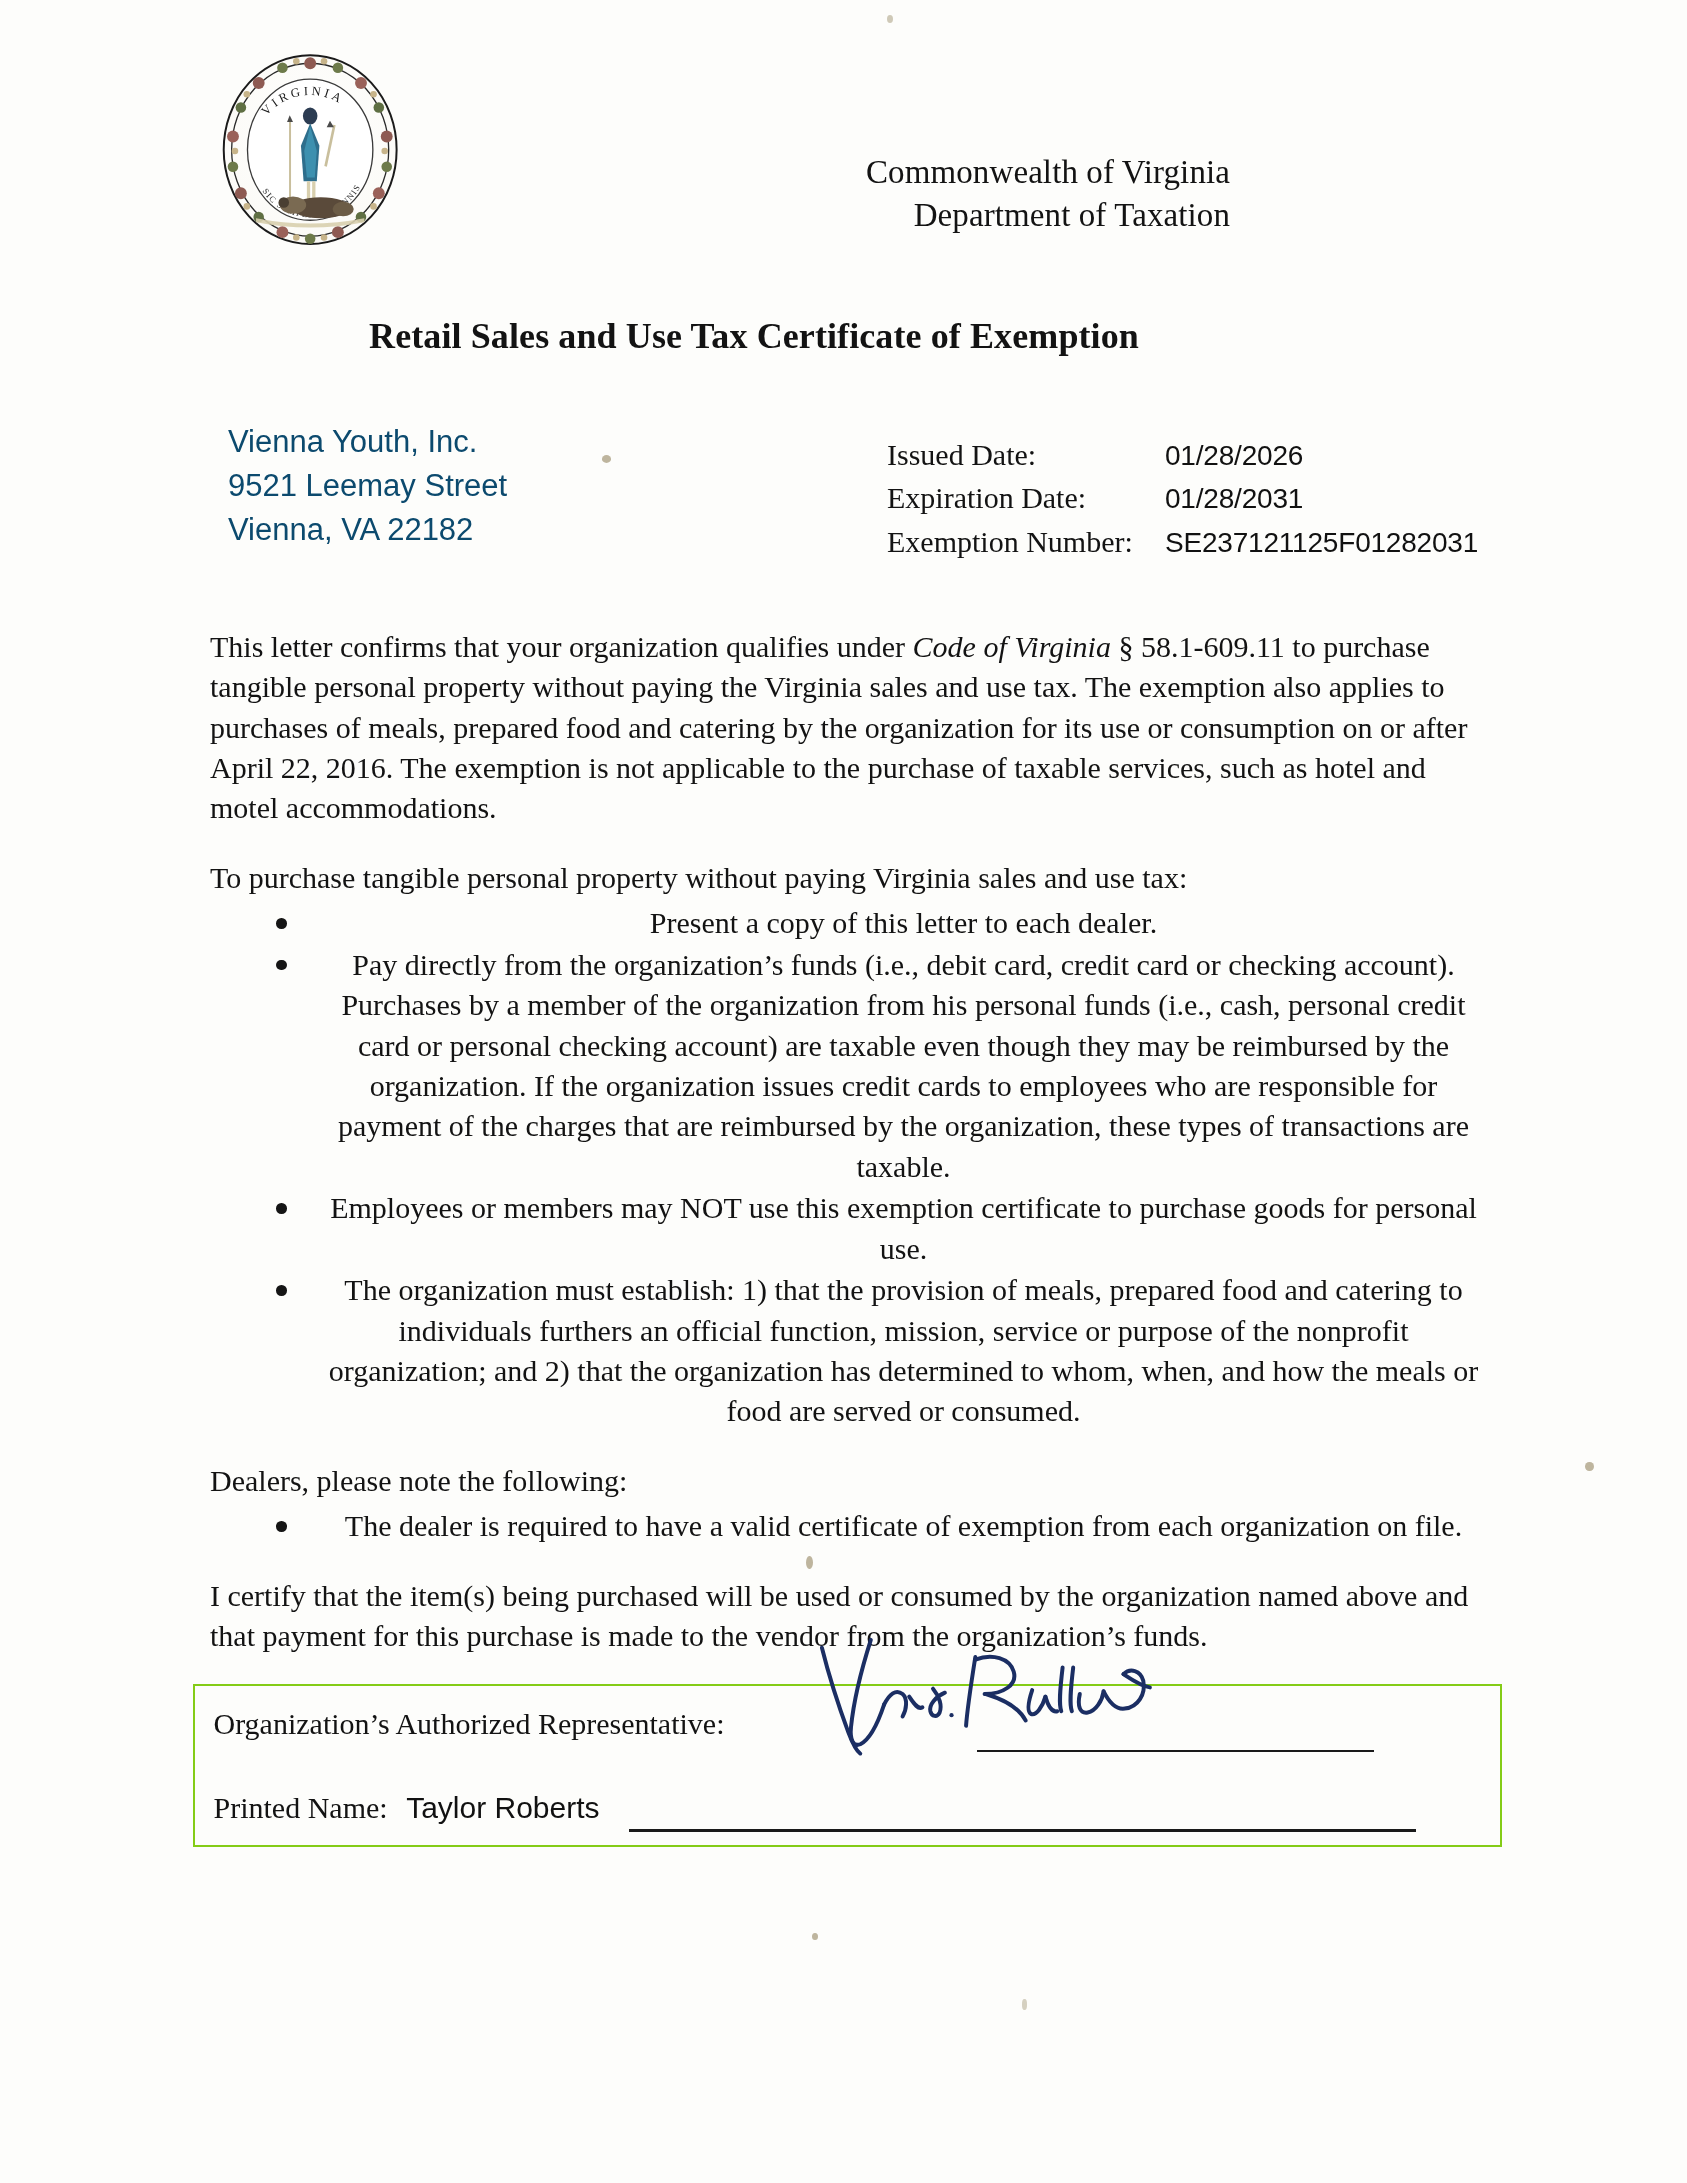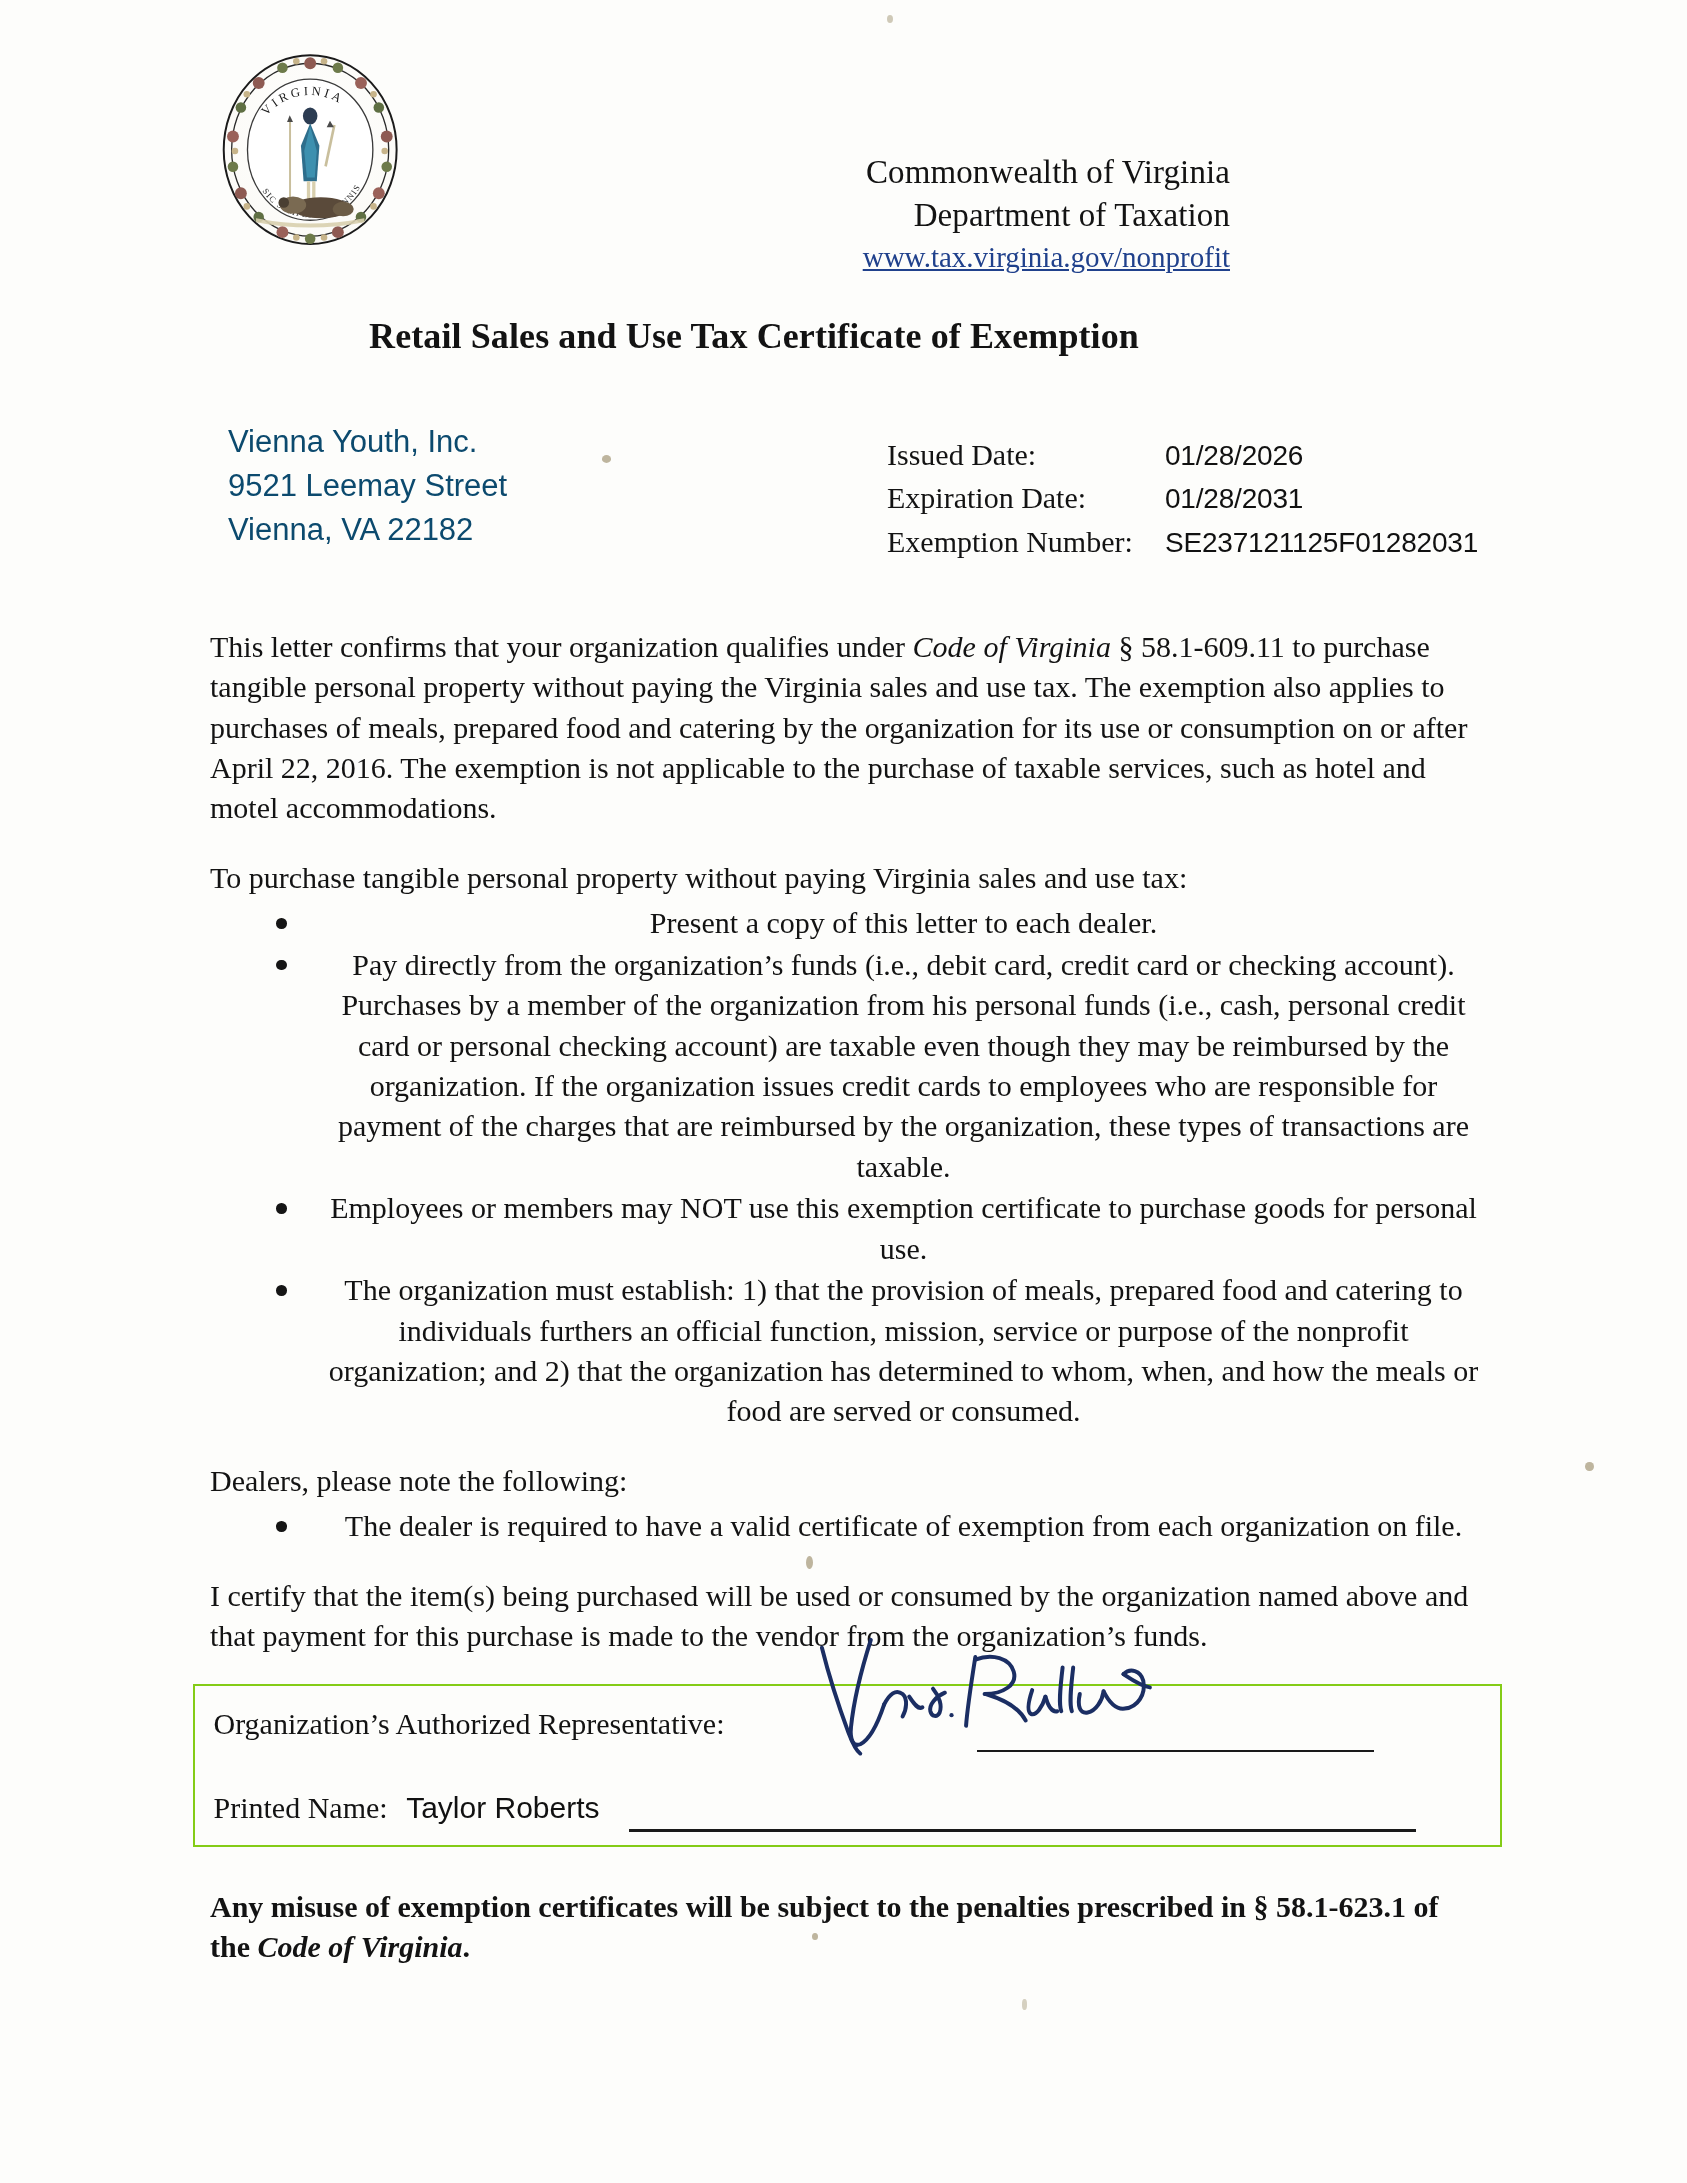--- a/index.html
+++ b/index.html
@@ -278,21 +278,20 @@
         <ellipse cx="186" cy="238" rx="16" ry="11" fill="#6c5c46"></ellipse>
 
         <path d="M54 252 Q136 268 218 252 L218 258 Q136 274 54 258 Z" fill="#d8cfae" opacity=".9"></path>
       </g>
     </svg>
   </div>
 
   <div class="hdr">
     <div class="hdr-line">Commonwealth of Virginia</div>
     <div class="hdr-line">Department of Taxation</div>
-    <div><a class="hdr-url" href="#">www.tax.virginia.gov/nonprofit</a></div>
   </div>
 
   <div class="doc-title">Retail Sales and Use Tax Certificate of Exemption</div>
 
   <div class="org-block">
     <div>Vienna Youth, Inc.</div>
     <div>9521 Leemay Street</div>
     <div>Vienna, VA 22182</div>
   </div>
 
@@ -358,21 +357,20 @@
         <path d="M356 96 C 360 110, 366 120, 374 118"></path>
         <path d="M382 52 C 378 86, 376 108, 380 118"></path>
         <path d="M398 52 C 394 86, 392 108, 396 118"></path>
         <path d="M408 92 C 404 110, 408 122, 420 120 C 432 118, 442 102, 444 88"></path>
         <path d="M444 88 C 452 104, 462 116, 476 114 C 496 112, 508 92, 504 72 C 500 56, 484 52, 474 62"></path>
         <path d="M474 62 C 486 70, 500 80, 514 82"></path>
       </g>
     </svg>
   </div>
 
-  <div class="footer-note"><span>Any misuse of exemption certificates will be subject to the penalties prescribed in § 58.1-623.1 of the </span><em class="ital">Code of Virginia</em><span>.</span></div>
 
   <div class="speck" style="left:602px; top:455px; width:9.3px; height:8px;"></div>
   <div class="speck" style="left:1585px; top:1462px; width:8.6px; height:9.3px;"></div>
   <div class="speck" style="left:806px; top:1556px; width:6.6px; height:13.2px;"></div>
   <div class="speck" style="left:812px; top:1933px; width:6px; height:7.3px;"></div>
   <div class="speck" style="left:1022px; top:1999px; width:4.6px; height:10.6px; opacity:.35;"></div>
   <div class="speck" style="left:887px; top:14.6px; width:6px; height:8px; opacity:.4;"></div>
 
 </div>
 

